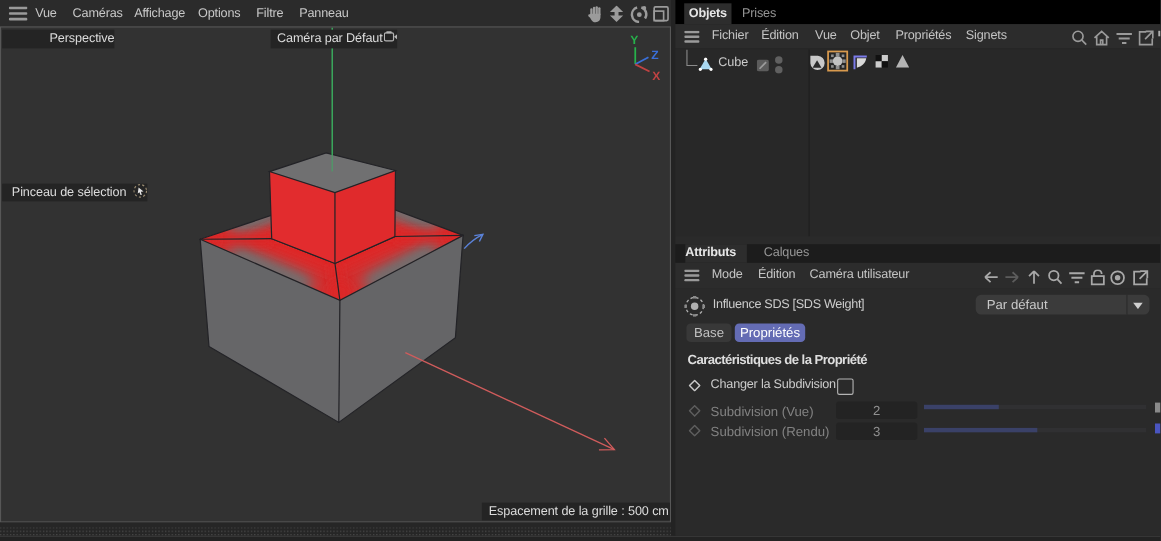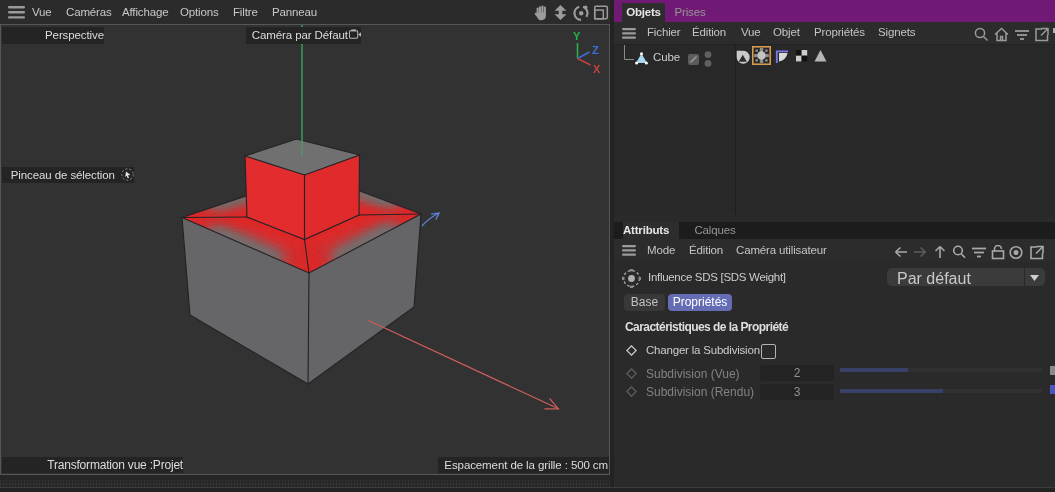--- a/index.html
+++ b/index.html
@@ -142,42 +142,41 @@
         <rect x="2.5" y="0" width="5" height="2" fill="#b5b5b5"></rect>
         <path d="M13 3 L10 5.5 L13 8 Z" fill="#b5b5b5"></path>
       </svg>
   </div>
   <div class="lbl" style="left:1px;top:142px;width:126px;height:16px;padding-left:6px;">Pinceau de sélection
     <svg width="13" height="13" viewBox="0 0 13 13" style="vertical-align:-2px;margin-left:3px;">
         <circle cx="6.5" cy="6.5" r="5.7" fill="none" stroke="#9a8c72" stroke-width="1" stroke-dasharray="2 2"></circle>
         <path d="M5 3.5 L9.5 7 L7 7.3 L8 10 L6.7 10.3 L5.8 7.8 L4.2 9 Z" fill="#e5e5e5"></path>
       </svg>
   </div>
-  <div class="lbl" style="left:1px;top:432px;width:176px;height:16px;padding-left:5px;font-size:12px;letter-spacing:-0.2px;">Transformation vue :Projet</div>
   <div class="lbl" style="left:437px;top:432px;width:170px;height:16px;text-align:right;padding-right:3px;">Espacement de la grille : 500 cm</div>
 </div>
 
 <div class="abs" style="left:0;top:475px;width:610px;height:12px;background:#262626;">
   <svg width="610" height="12">
     <defs>
         <pattern id="dots" width="3" height="3.2" patternUnits="userSpaceOnUse">
           <rect width="3" height="3.2" fill="#262626"></rect>
           <rect x="0" y="0" width="1.2" height="1.1" fill="#4a4a4a"></rect>
         </pattern>
       </defs>
     <rect x="0" y="3.6" width="610" height="8.4" fill="url(#dots)"></rect>
   </svg>
 </div>
 <div class="abs" style="left:0;top:487px;width:1055px;height:5px;background:#232323;border-top:1px solid #3c3c3c;box-sizing:border-box;"></div>
 
 <div class="abs" style="left:610px;top:0;width:4px;height:487px;background:#232323;z-index:5;"></div>
 
 <div class="abs" style="left:612px;top:0;width:443px;height:487px;background:#2a2a2a;">
 
-  <div class="abs" style="left:0;top:0;width:443px;height:22px;background:#701a75;">
+  <div class="abs" style="left:0;top:0;width:443px;height:22px;background:#000000;">
     <div class="abs" style="left:10px;top:3px;width:43px;height:19px;background:#2d2d2d;color:#e6e6e6;font-weight:bold;font-size:11.5px;letter-spacing:-0.2px;text-align:center;line-height:19px;">Objets</div>
     <div class="abs" style="left:58px;top:3px;width:40px;height:19px;color:#969696;font-size:11.5px;letter-spacing:-0.15px;text-align:center;line-height:19px;">Prises</div>
   </div>
 
   <div class="abs" style="left:0;top:22px;width:443px;height:23px;background:#2c2c2c;border-bottom:1px solid #232323;box-sizing:border-box;">
     <svg class="abs" style="left:10px;top:6px;" width="14" height="11" viewBox="0 0 14 11">
         <g fill="#9a9a9a">
           <rect width="14" height="2.2" rx="1.1"></rect>
           <rect y="4.3" width="14" height="2.2" rx="1.1"></rect>
           <rect y="8.6" width="14" height="2.2" rx="1.1"></rect>
@@ -311,21 +310,21 @@
       <circle cx="9.5" cy="9.5" r="3.4" fill="#b0b0b0"></circle>
       <g fill="#8a8a8a">
           <rect x="8" y="0" width="3" height="2.4"></rect>
           <rect x="8" y="16.6" width="3" height="2.4"></rect>
           <rect x="0" y="8" width="2.4" height="3"></rect>
           <rect x="16.6" y="8" width="2.4" height="3"></rect>
         </g>
     </svg>
     <div class="abs" style="left:36px;top:9px;font-size:11.5px;letter-spacing:-0.3px;color:#cccccc;">Influence SDS [SDS Weight]</div>
     <div class="abs" style="left:275px;top:6px;width:158px;height:18px;background:#3b3b3b;border-radius:5px;">
-      <div class="abs" style="left:10px;top:2px;font-size:16px;color:#c8c8c8;">Par défaut</div>
+      <div class="abs" style="left:10px;top:2px;font-size:12px;color:#c8c8c8;">Par défaut</div>
       <div class="abs" style="left:137px;top:0;width:1px;height:18px;background:#2a2a2a;"></div>
       <svg class="abs" style="left:143px;top:7px;" width="9" height="6" viewBox="0 0 9 6">
           <path d="M0 0 L9 0 L4.5 6 Z" fill="#cfcfcf"></path>
         </svg>
     </div>
 
     <div class="abs" style="left:12px;top:32px;width:41px;height:17px;background:#383838;border-radius:4px;color:#c2c2c2;font-size:12px;text-align:center;line-height:17px;">Base</div>
     <div class="abs" style="left:56px;top:32px;width:64px;height:17px;background:#646cb4;border-radius:4px;color:#ffffff;font-size:12px;text-align:center;line-height:17px;">Propriétés</div>
 
     <div class="abs" style="left:13px;top:58px;font-size:12px;font-weight:bold;letter-spacing:-0.55px;color:#dedede;">Caractéristiques de la Propriété</div>

